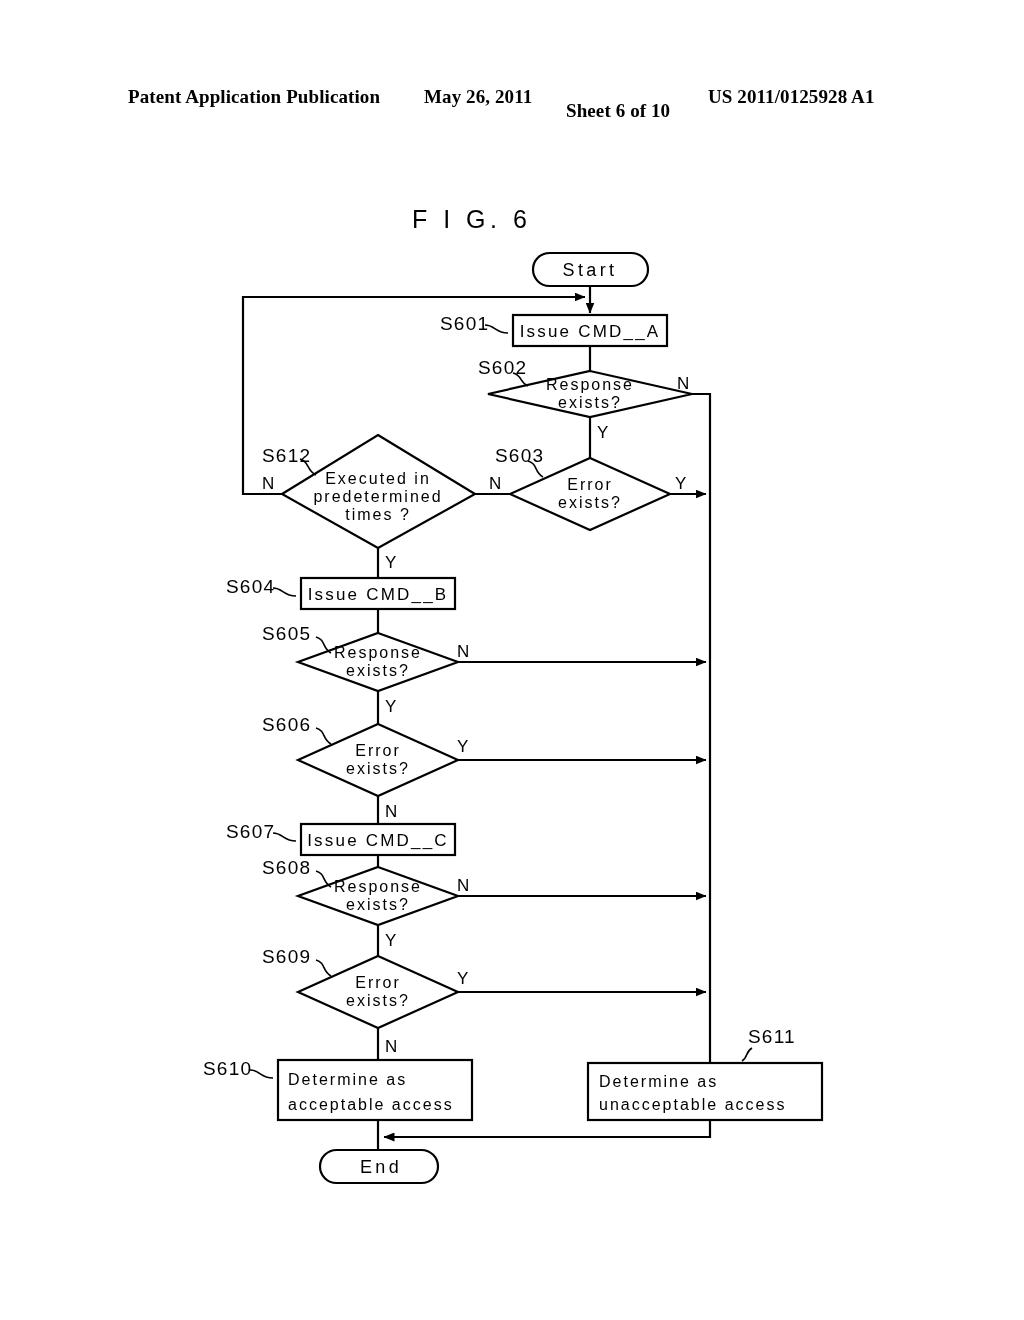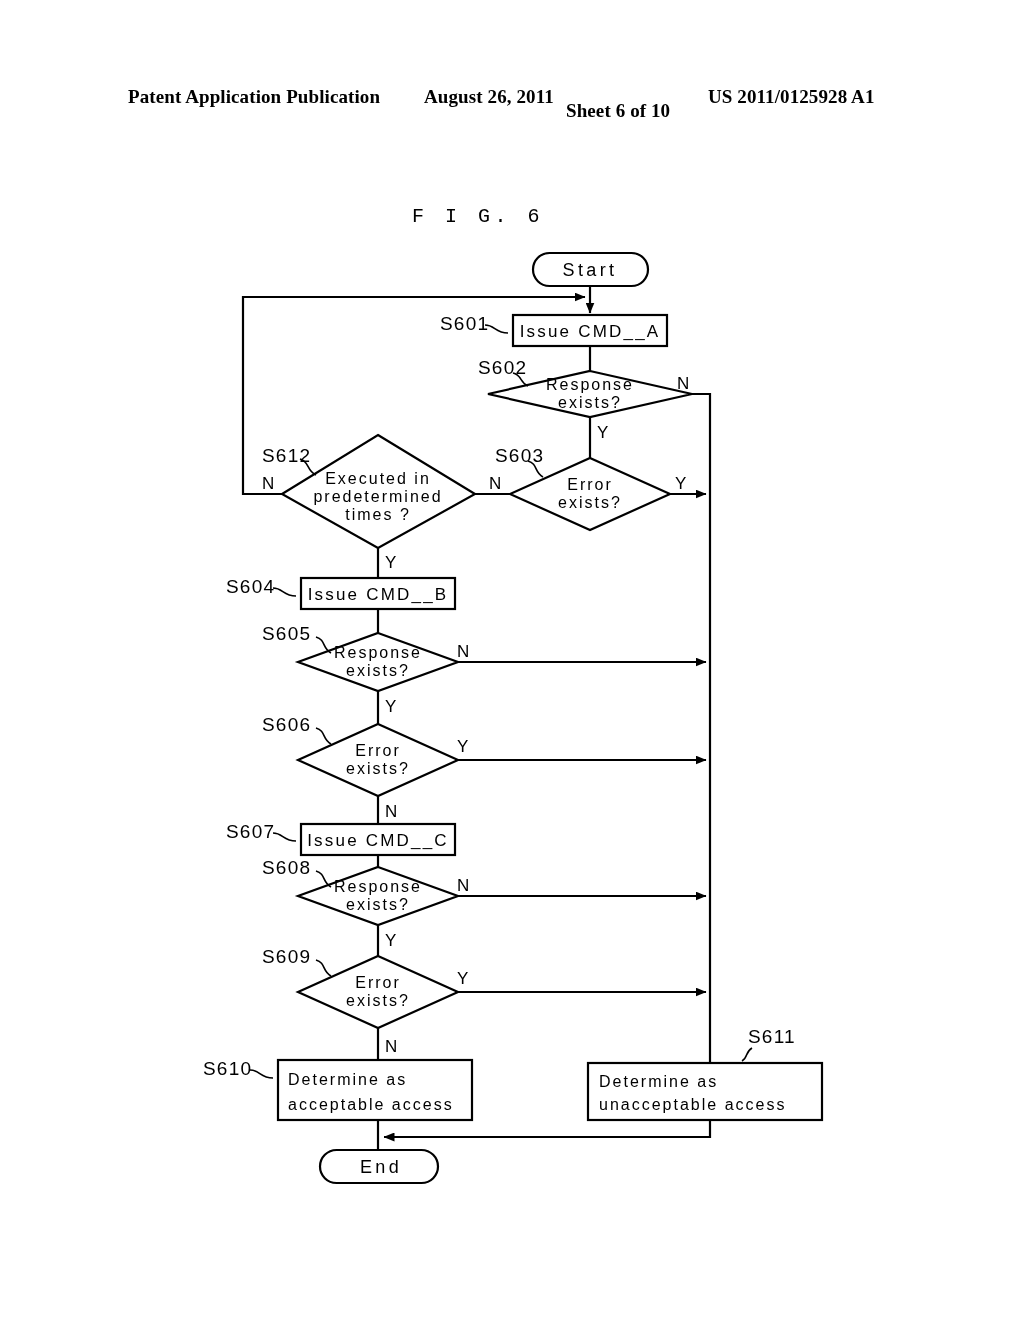--- a/index.html
+++ b/index.html
@@ -36,22 +36,22 @@
   }
   .hdr-pub  { position: absolute; left: 128px; top: 0; }
   .hdr-date { position: absolute; left: 424px; top: 0; }
   .hdr-sheet{ position: absolute; left: 566px; top: 14px; }
   .hdr-num  { position: absolute; left: 708px; top: 0; }
 
   .figtitle {
     position: absolute;
     left: 412px;
     top: 205px;
-    font-family: Liberation Mono, monospace;
-    font-size: 20px;
+    font-family: Liberation Sans, sans-serif;
+    font-size: 25px;
     letter-spacing: 4.5px;
     font-weight: 400;
   }
 
   svg#flow {
     position: absolute;
     left: 0;
     top: 0;
     width: 1024px;
     height: 1320px;
@@ -81,21 +81,21 @@
     fill: none;
   }
 </style>
 </head>
 <body>
 
 <div id="page">
 
   <div class="hdr">
     <span class="hdr-pub">Patent Application Publication</span>
-    <span class="hdr-date">August 26, 2011</span>
+    <span class="hdr-date">May 26, 2011</span>
     <span class="hdr-sheet">Sheet 6 of 10</span>
     <span class="hdr-num">US 2011/0125928 A1</span>
   </div>
 
   <div class="figtitle">F I G.  6</div>
 
   <svg id="flow" viewBox="0 0 1024 1320">
     <defs>
       <marker id="arw" markerWidth="11" markerHeight="9" refX="10.5" refY="4.5" orient="auto" markerUnits="userSpaceOnUse">
         <path d="M0,0 L11,4.5 L0,9 z" fill="#000"></path>

